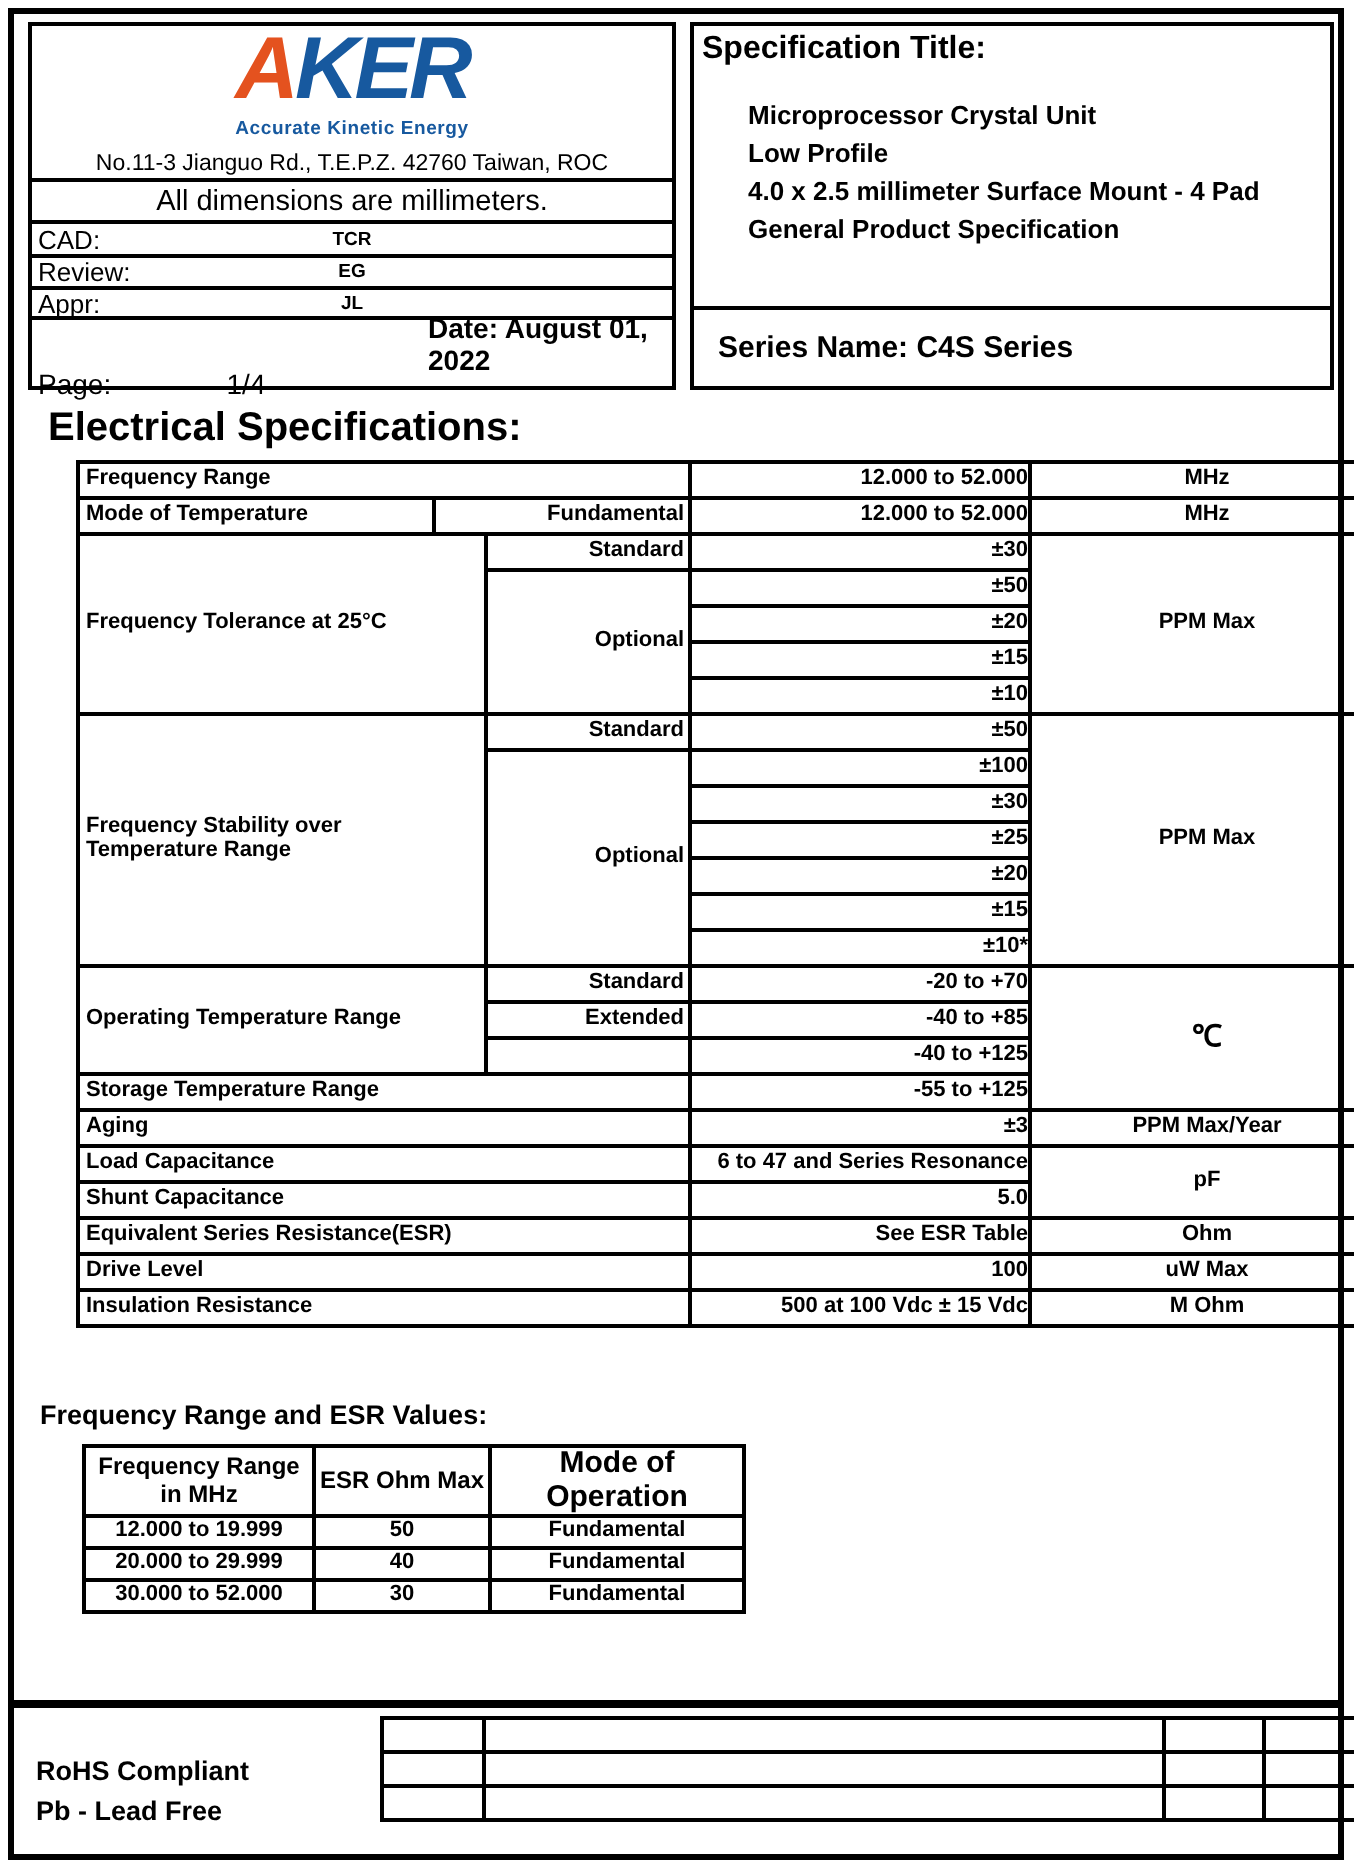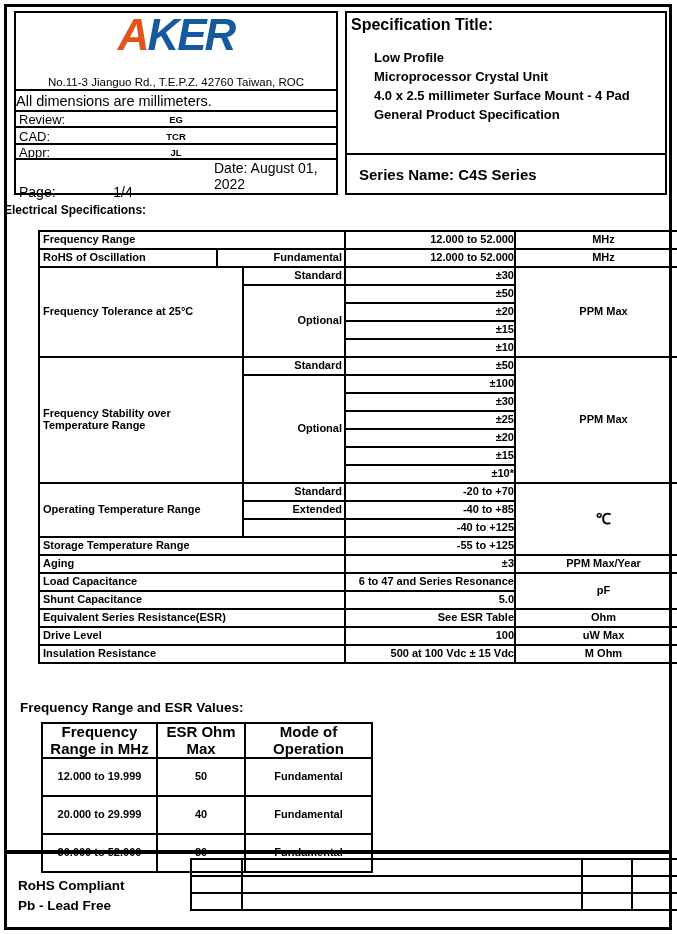--- a/index.html
+++ b/index.html
@@ -13,113 +13,114 @@
   
   .hdr-left { position:absolute; left:14px; top:11px; width:324px; height:184px; border:2px solid #000; }
   .sec-logo { position:relative; height:78px; border-bottom:2px solid #000; }
   .logo-text { position:absolute; top:0px; left:0; width:100%; text-align:center;
     font-size:44px; font-weight:900; font-style:italic; letter-spacing:-2px; line-height:1.0; }
   .logo-a   { color:#e4521f; }
   .logo-ker { color:#17599f;margin-top:45px; }
   .logo-tagline { position:absolute; top:46px; left:0; width:100%; text-align:center;
     color:#17599f; font-size:9.5px; font-weight:bold; letter-spacing:.3px; }
   .hdr-address { position:absolute; bottom:1px; left:0; width:100%; text-align:center; font-size:11.5px; }
-  .sec-dims { height:21px; border-bottom:2px solid #000; font-size:14.5px; line-height:21px; }
+  .sec-dims { height:21px; border-bottom:2px solid #000; text-align:center; font-size:14.5px; line-height:21px; }
   .sec-sign { position:relative; border-bottom:2px solid #000; font-size:13px; }
   .sec-sign .lbl { position:absolute; left:3px; top:50%; transform:translateY(-50%); }
   .sec-sign .val { position:absolute; left:0; width:100%; text-align:center; top:50%; transform:translateY(-50%);
     font-size:9.5px; font-weight:bold; }
   .row-cad { height:17px; } .row-review { height:16px; } .row-appr { height:15px; }
   .sec-page { position:relative; height:23px; display:flex; font-size:14px; }
   .page-cell { position:relative; width:176px; border-right:2px solid #ec4899;margin-top:32px; }
   .page-cell .lbl { position:absolute; left:3px; top:50%; transform:translateY(-50%); }
   .page-cell .val { position:absolute; left:40px; right:0; text-align:center; top:50%; transform:translateY(-50%); }
-  .date-cell { flex:1; display:flex; align-items:flex-start; padding-left:22px; }
+  .date-cell { flex:1; display:flex; align-items:center; padding-left:22px;font-weight:bold; }
 
   
   .hdr-right { position:absolute; left:345px; top:11px; width:322px; height:184px; border:2px solid #000; }
   .spec-title-label { position:absolute; left:4px; top:3px; font-size:16px; font-weight:bold; }
   .spec-title-lines { position:absolute; left:27px; top:35px; font-size:13px; font-weight:bold; line-height:19px; }
   .series-row { position:absolute; left:0; bottom:0; width:100%; height:40px; border-top:2px solid #000; }
   .series-row span { position:absolute; left:12px; top:50%; transform:translateY(-50%); font-size:15px; font-weight:bold; }
 
   
-  .spec-heading { position:absolute; left:4px; top:203px; font-size:12px; font-weight:bold; }
+  .spec-heading { position:absolute; left:24px; top:203px; font-size:20px; font-weight:bold; }
   .esr-heading  { position:absolute; left:20px; top:700px; font-size:13.5px; font-weight:bold; }
 
   
   table { border-collapse:collapse; table-layout:fixed;margin-left:24px; }
   td { border:2px solid #000; font-size:11px; font-weight:bold; line-height:1.05;
        vertical-align:middle; overflow:hidden; }
   .spec-table { position:absolute; left:14px; top:230px; width:653px; }
   .spec-table tr { height:18px; }
   td.param { text-align:left;  padding-left:3px; }
   td.sub   { text-align:right; padding-right:2px; }
   td.val   { text-align:right; }
   td.unit  { text-align:center; }
   .unit-c  { font-size:15px; }
   .wrap150 { display:inline-block; max-width:150px; text-align:left; }
 
   
   .esr-table { position:absolute; left:17px; top:722px; width:330px; }
   .esr-table tr.hdr { height:24px; }
-  .esr-table tr.bdy { height:38px; }
+  .esr-table tr.bdy { height:16px; }
   .esr-table td { text-align:center; }
-  .esr-table td.h { font-size:15px; line-height:1.1; }
+  .esr-table td.h { font-size:12px; line-height:1.1; }
 
   
   .footer-line { position:absolute; left:7px; top:850px; width:662px; height:4px; background:#000; }
   .rohs { position:absolute; left:18px; top:876px; font-size:13.5px; font-weight:bold; line-height:20px; }
   .rev-table { position:absolute; left:166px; top:858px; width:501px; }
   .rev-table tr.hdr { height:18px; }
   .rev-table tr.bdy { height:17px; }
   .rev-table td { font-weight:normal; font-size:13px; text-align:center; }
 </style>
 </head>
 <body>
 
 <div class="page">
   <div class="page-border"></div>
 
   <div class="hdr-left">
     <div class="sec-logo">
       <div class="logo-text">
         <span class="logo-a">A</span><span class="logo-ker">KER</span>
       </div>
+      <div class="logo-tagline">Accurate Kinetic Energy</div>
       <div class="hdr-address">No.11-3 Jianguo Rd., T.E.P.Z. 42760 Taiwan, ROC</div>
     </div>
     <div class="sec-dims">All dimensions are millimeters.</div>
+    <div class="sec-sign row-cad">
+      <span class="lbl">CAD:</span>
+      <span class="val">TCR</span>
+    </div>
     <div class="sec-sign row-review">
       <span class="lbl">Review:</span>
       <span class="val">EG</span>
-    </div>
-    <div class="sec-sign row-cad">
-      <span class="lbl">CAD:</span>
-      <span class="val">TCR</span>
     </div>
     <div class="sec-sign row-appr">
       <span class="lbl">Appr:</span>
       <span class="val">JL</span>
     </div>
     <div class="sec-page">
       <div class="page-cell">
         <span class="lbl">Page:</span>
         <span class="val">1/4</span>
       </div>
       <div class="date-cell">
         <span>Date: August 01, 2022</span>
       </div>
     </div>
   </div>
 
   <div class="hdr-right">
     <div class="spec-title-label">Specification Title:</div>
     <div class="spec-title-lines">
+      <div>Microprocessor Crystal Unit</div>
       <div>Low Profile</div>
-      <div>Microprocessor Crystal Unit</div>
       <div>4.0 x 2.5 millimeter Surface Mount - 4 Pad</div>
       <div>General Product Specification</div>
     </div>
     <div class="series-row">
       <span>Series Name: C4S Series</span>
     </div>
   </div>
 
   <div class="spec-heading">Electrical Specifications:</div>
 
@@ -131,21 +132,21 @@
         <col style="width:170px">
         <col style="width:177px">
       </colgroup>
     <tbody>
         <tr>
       <td class="param" colspan="3">Frequency Range</td>
       <td class="val">12.000 to 52.000</td>
       <td class="unit">MHz</td>
     </tr>
     <tr>
-      <td class="param">RoHS of Oscillation</td>
+      <td class="param">Mode of Temperature</td>
       <td class="sub" colspan="2">Fundamental</td>
       <td class="val">12.000 to 52.000</td>
       <td class="unit">MHz</td>
     </tr>
     <tr>
       <td class="param" rowspan="5" colspan="2">Frequency Tolerance at 25°C</td>
       <td class="sub">Standard</td>
       <td class="val">±30</td>
       <td class="unit" rowspan="5">PPM Max</td>
     </tr>

